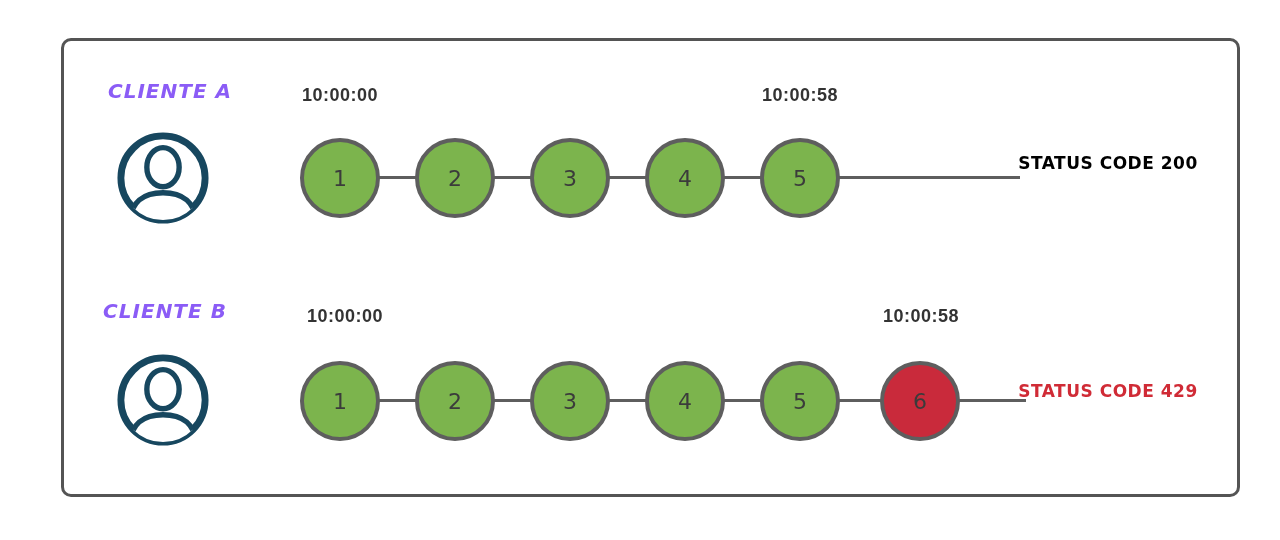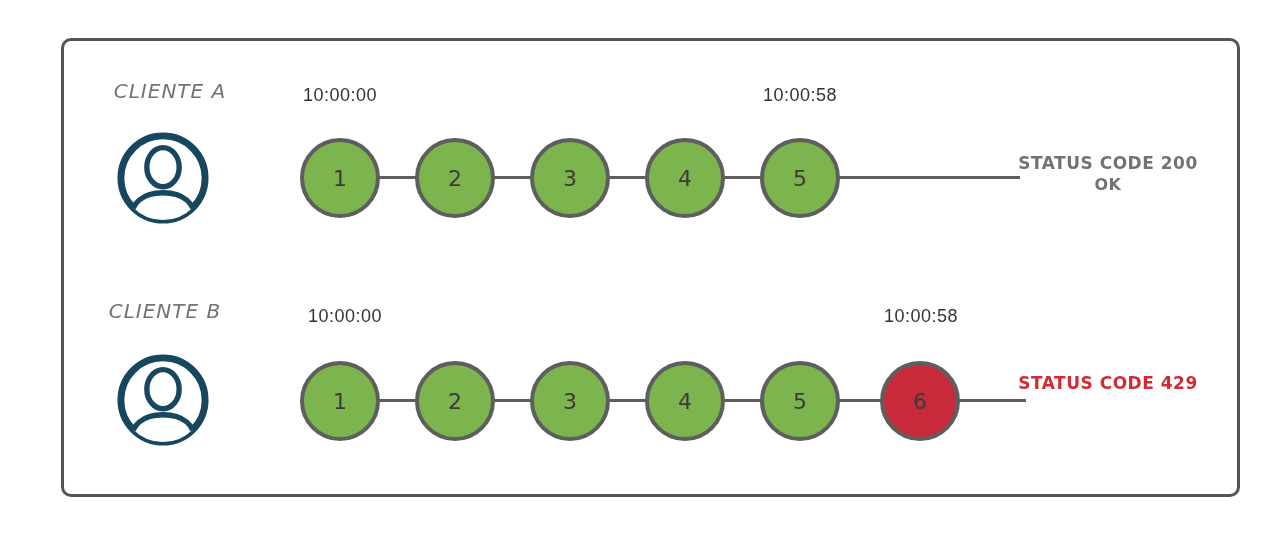--- a/index.html
+++ b/index.html
@@ -6,46 +6,46 @@
   .canvas{
     position:relative;width:1280px;height:540px;background:#ffffff;
     font-family:"DejaVu Sans",sans-serif;overflow:hidden;
   }
   .frame{
     position:absolute;left:61px;top:38px;width:1179px;height:459px;
     box-sizing:border-box;border:3px solid #545454;border-radius:10px;background:#ffffff;
   }
   .client-label{
     position:absolute;width:160px;text-align:center;
-    font-size:20px;font-weight:400;font-style:italic;letter-spacing:1px;
-    color:#737373;
+    font-size:20px;font-weight:700;font-style:italic;letter-spacing:1px;
+    color:#8b5cf6;
   }
   .time-label{
     position:absolute;width:130px;text-align:center;
     font-family:"Liberation Sans",sans-serif;
-    font-size:18px;font-weight:400;color:#333333;letter-spacing:0.5px;
+    font-size:18px;font-weight:700;color:#333333;letter-spacing:0.5px;
   }
   .connector{
     position:absolute;height:3px;background:#5e5e5e;
   }
   .req-circle{
     position:absolute;width:72px;height:72px;border-radius:50%;
     border:4px solid #5e5e5e;
     display:flex;align-items:center;justify-content:center;
     font-size:22px;color:#3b3b3b;
   }
   .req-circle.allowed{background:#7cb44d;}
   .req-circle.blocked{background:#c92a3b;}
   .status-block{
     position:absolute;width:200px;text-align:center;
     font-weight:700;letter-spacing:0.5px;line-height:22px;
   }
   .status-block .line1{font-size:17px;}
   .status-block .line2{font-size:16px;}
-  .status-block.ok{color:#737373;}
+  .status-block.ok{color:#000000;}
   .status-block.error{color:#d02b36;}
   .person{position:absolute;width:94px;height:94px;}
 </style>
 </head>
 <body>
 
 <div class="canvas">
   <div class="frame"></div>
 
   <div class="client-label" style="left:90px;top:79px;">CLIENTE A</div>
@@ -79,21 +79,20 @@
     </div>
   <div class="req-circle allowed" style="left:645px;top:138px;">
       <span>4</span>
     </div>
   <div class="req-circle allowed" style="left:760px;top:138px;">
       <span>5</span>
     </div>
 
   <div class="status-block ok" style="left:1008px;top:152px;">
     <div class="line1">STATUS CODE 200</div>
-    <div class="line2">OK</div>
   </div>
 
   <div class="client-label" style="left:85px;top:299px;text-align:center;">CLIENTE B</div>
 
   <svg class="person" style="left:116px;top:353px;" viewBox="0 0 96 96">
     <defs>
         <clipPath id="clipB">
           <circle cx="48" cy="48" r="43"></circle>
         </clipPath>
       </defs>
@@ -121,16 +120,16 @@
   <div class="req-circle allowed" style="left:645px;top:361px;">
       <span>4</span>
     </div>
   <div class="req-circle allowed" style="left:760px;top:361px;">
       <span>5</span>
     </div>
   <div class="req-circle blocked" style="left:880px;top:361px;">
       <span>6</span>
     </div>
 
-  <div class="status-block error" style="left:1008px;top:372px;">
+  <div class="status-block error" style="left:1008px;top:380px;">
     <div class="line1">STATUS CODE 429</div>
   </div>
 </div>
 
 </body></html>

